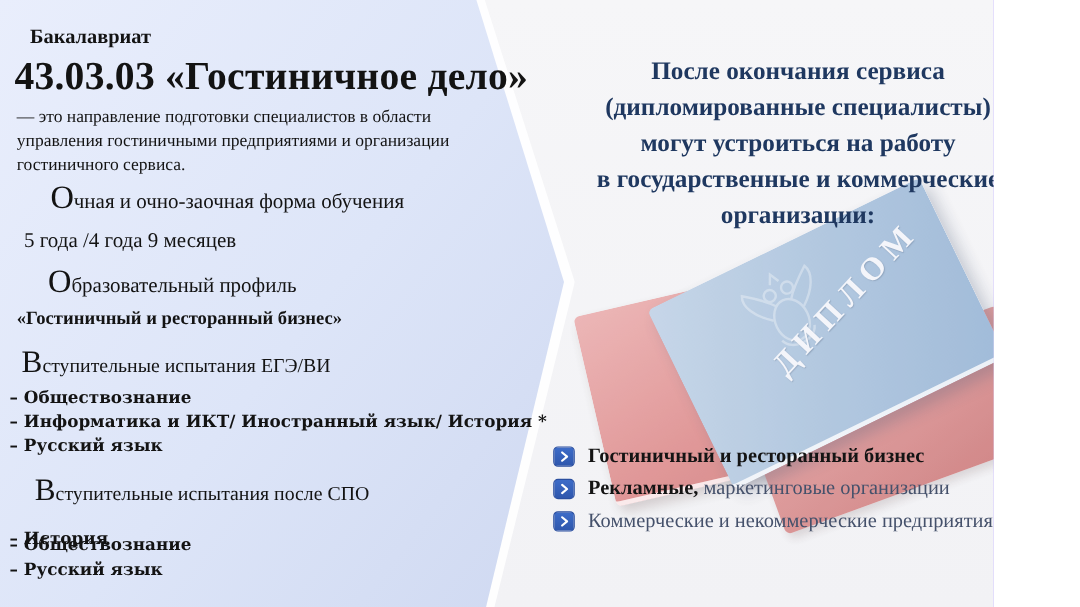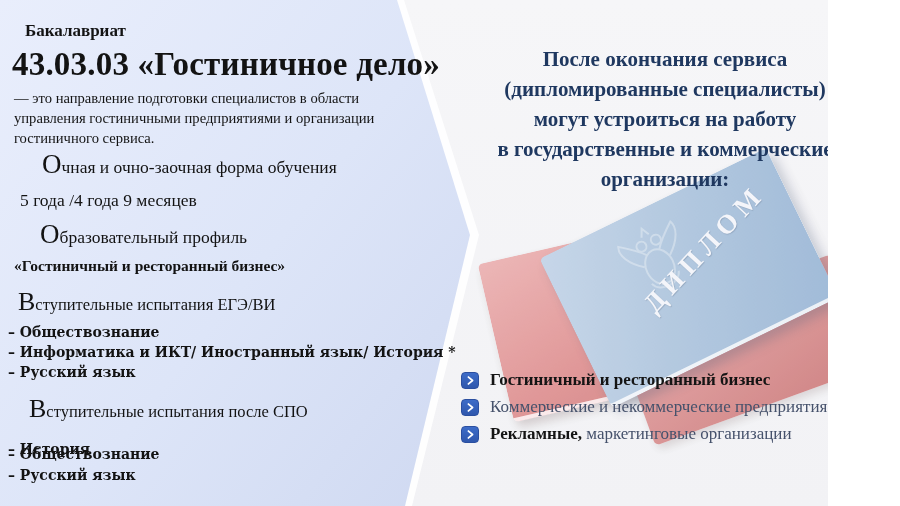--- a/index.html
+++ b/index.html
@@ -134,25 +134,25 @@
           </svg>
       </span>
       <span class="bullet-text"><span class="b">Гостиничный и ресторанный бизнес</span><span class="r"></span></span>
     </div>
     <div class="bullet-row">
       <span class="bullet-ic">
         <svg width="11" height="11" viewBox="0 0 16 16">
             <polyline points="5,3 11,8 5,13" fill="none" stroke="#ffffff" stroke-width="2.6" stroke-linecap="round" stroke-linejoin="round"></polyline>
           </svg>
       </span>
-      <span class="bullet-text"><span class="b"></span><span class="r">Коммерческие и некоммерческие предприятия</span></span>
+      <span class="bullet-text"><span class="b">Рекламные,</span><span class="r"> маркетинговые организации</span></span>
     </div>
     <div class="bullet-row">
       <span class="bullet-ic">
         <svg width="11" height="11" viewBox="0 0 16 16">
             <polyline points="5,3 11,8 5,13" fill="none" stroke="#ffffff" stroke-width="2.6" stroke-linecap="round" stroke-linejoin="round"></polyline>
           </svg>
       </span>
-      <span class="bullet-text"><span class="b">Рекламные,</span><span class="r"> маркетинговые организации</span></span>
+      <span class="bullet-text"><span class="b"></span><span class="r">Коммерческие и некоммерческие предприятия</span></span>
     </div>
   </div>
 
 </div>
 
 </body></html>

